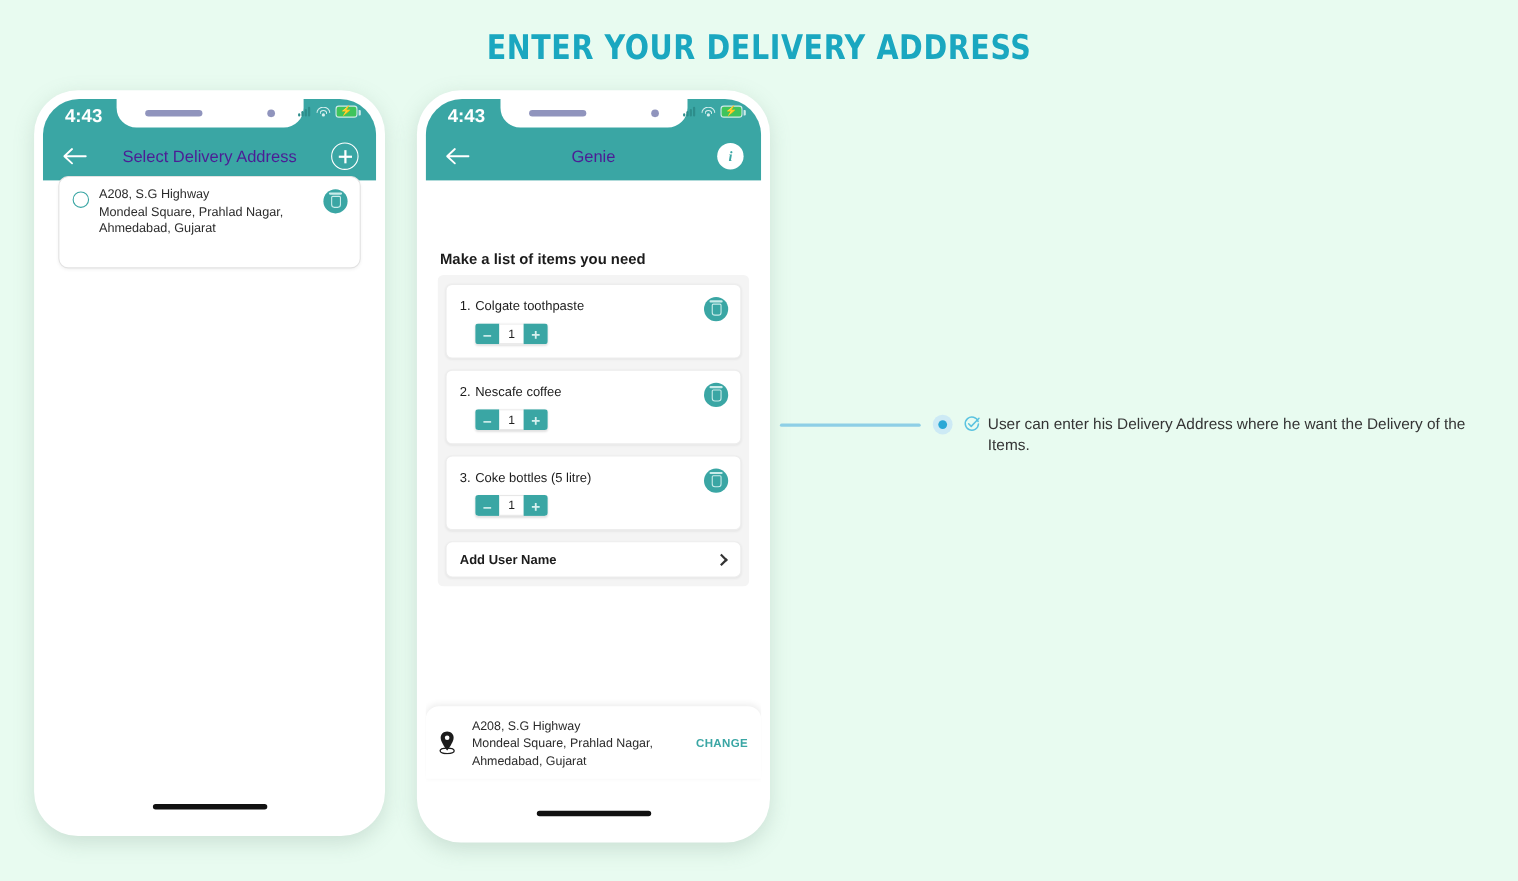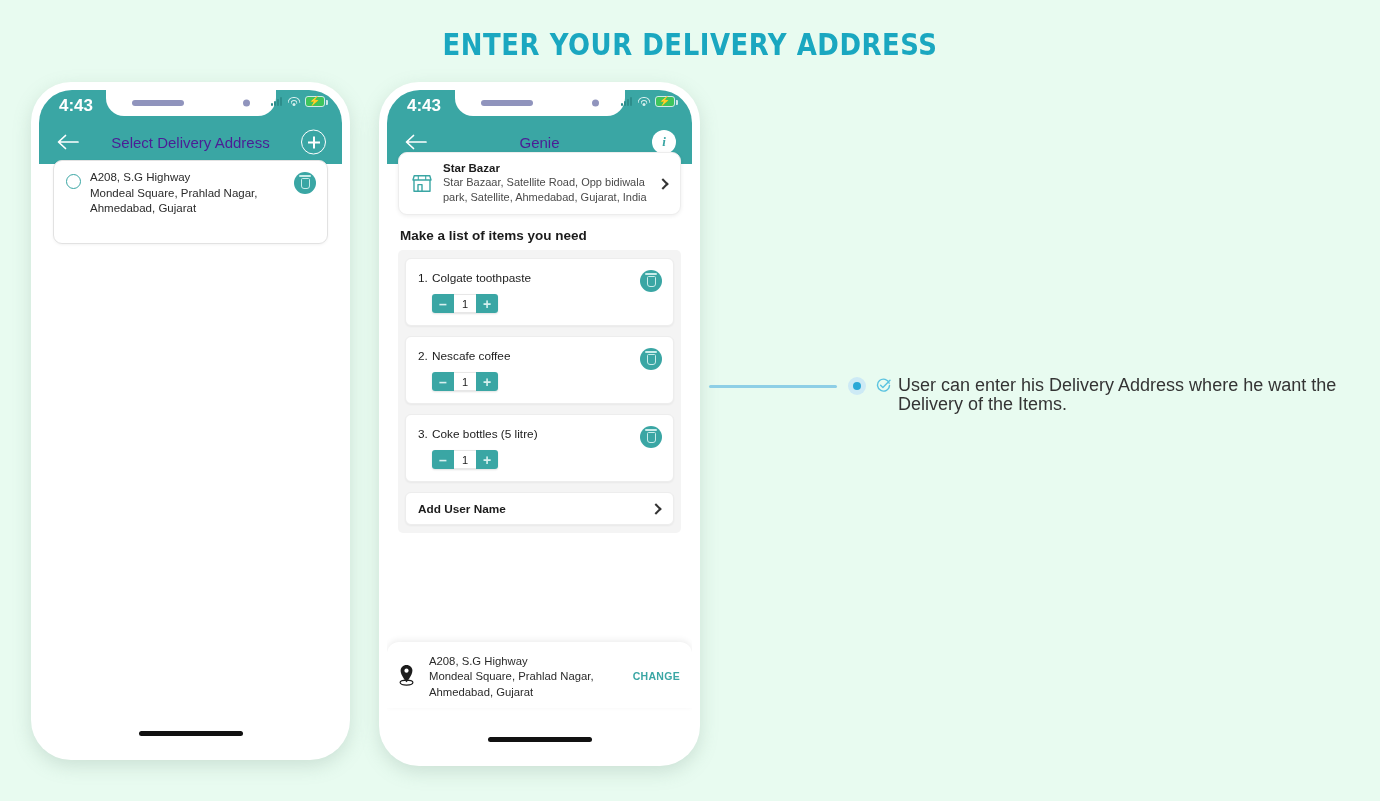--- a/index.html
+++ b/index.html
@@ -316,21 +316,21 @@
     width:8px; height:8px; border-radius:50%;
     background:#2aa8d6;
   }
   .notes {
     position:absolute; left:876px; top:376px; width:478px;
   }
   .note {
     position:relative;
     padding-left:22px;
     margin-bottom:14px;
-    font-size:18px;
+    font-size:14px;
     line-height:19px;
     color:#343434;
   }
   .note-check {
     position:absolute; left:0; top:2px;
     width:15px; height:15px;
   }
 </style>
 </head>
 <body>
@@ -426,36 +426,20 @@
         <svg viewBox="0 0 22 16" width="22" height="16" aria-hidden="true">
           <path d="M21 8 H2 M8.5 1.5 L1.5 8 L8.5 14.5" fill="none" stroke="#ffffff" stroke-width="1.7" stroke-linecap="round" stroke-linejoin="round"></path>
         </svg>
       </div>
       <div class="nav-title">Genie</div>
       <div class="nav-right">
         <div class="info-circle">i</div>
       </div>
     </div>
 
-    <div class="store-card">
-      <div class="store-icon">
-        <svg viewBox="0 0 22 19" width="22" height="19" aria-hidden="true">
-          <path d="M2 6 L3.2 1.8 H18.8 L20 6 Z" fill="none" stroke="#3aa6a4" stroke-width="1.4" stroke-linejoin="round"></path>
-          <path d="M3 6 V17.3 H19 V6" fill="none" stroke="#3aa6a4" stroke-width="1.4" stroke-linejoin="round"></path>
-          <path d="M7 17.3 V10.6 H11 V17.3" fill="none" stroke="#3aa6a4" stroke-width="1.4" stroke-linejoin="round"></path>
-          <path d="M7.3 1.8 V6 M14.7 1.8 V6" fill="none" stroke="#3aa6a4" stroke-width="1.1"></path>
-        </svg>
-      </div>
-      <div class="store-name">Star Bazar</div>
-      <div class="store-addr">
-        <div>Star Bazaar, Satellite Road, Opp bidiwala</div>
-        <div>park, Satellite, Ahmedabad, Gujarat, India</div>
-      </div>
-      <div class="chev"></div>
-    </div>
 
     <div class="sec-title">Make a list of items you need</div>
 
     <div class="items-wrap">
 
       <div class="item-card">
         <div class="item-title">
           <span class="item-num">1.</span><span>Colgate toothpaste</span>
         </div>
         <div class="stepper">

